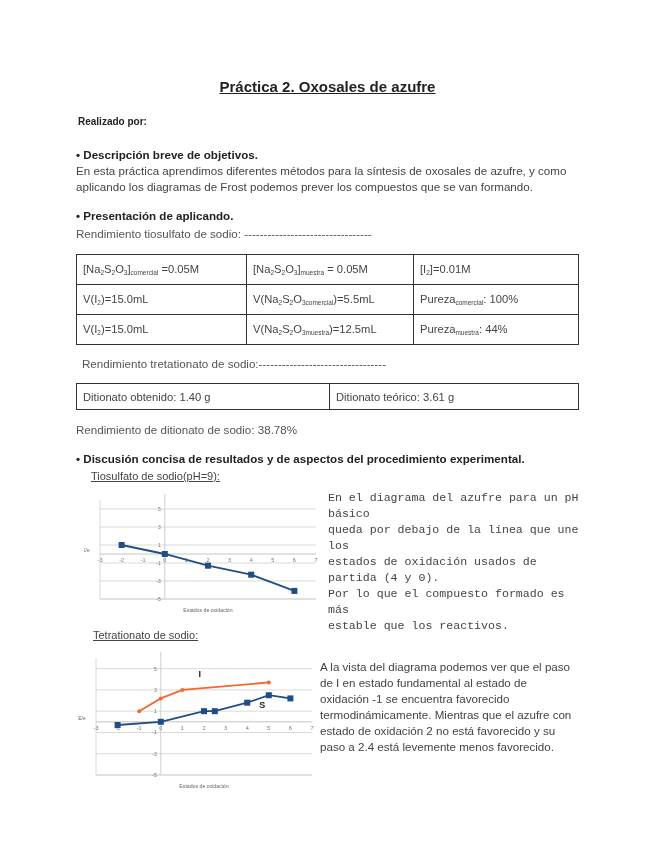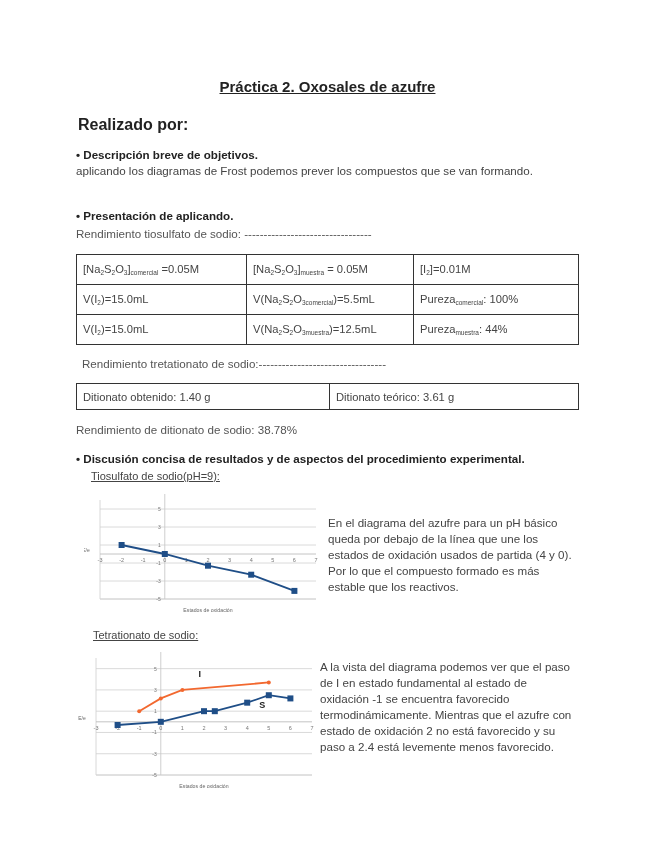--- a/index.html
+++ b/index.html
@@ -3,21 +3,21 @@
 <meta charset="utf-8">
 <style>
   html, body { margin:0; padding:0; background:#ffffff; }
   body { width:655px; height:848px; position:relative; overflow:hidden;
          font-family:"Liberation Sans", sans-serif; color:#404040; }
   .abs { position:absolute; }
   .title { left:0; width:655px; top:78px; text-align:center; font-size:15px; font-weight:bold;
            color:#222; }
   .title span { text-decoration:underline; }
   .bold { font-weight:bold; color:#222; }
-  .h-realizado { left:78px; top:116px; font-size:16px; }
+  .h-realizado { left:78px; top:116px; font-size:10px; }
   .bullet { left:76px; font-size:11.6px; }
   .para { left:76px; font-size:11.6px; line-height:16px; width:510px; color:#444; }
   .line { font-size:11.6px; color:#555; }
   table.grid { position:absolute; border-collapse:collapse; font-size:11.2px; color:#444; }
   table.grid td { border:1.2px solid #333; padding:0 6px; height:29px; vertical-align:middle; white-space:nowrap; }
   sub { font-size:6.5px; vertical-align:-2px; }
   .sublabel { font-size:11px; color:#444; text-decoration:underline; }
   .side-para { font-size:11.6px; line-height:16px; color:#444; }
   .justify { text-align:justify; text-align-last:left; }
   .chart-frame { position:absolute; background:#fff; }
@@ -25,20 +25,21 @@
 </style>
 </head>
 <body>
 
 <div class="abs title"><span>Práctica 2. Oxosales de azufre</span></div>
 
 <div class="abs bold h-realizado">Realizado por:</div>
 
 <div class="abs bold bullet" style="top:148px;">• Descripción breve de objetivos.</div>
 <div class="abs para" style="top:163px;">
+  <div>En esta práctica aprendimos diferentes métodos para la síntesis de oxosales de azufre, y como</div>
   <div>aplicando los diagramas de Frost podemos prever los compuestos que se van formando.</div>
 </div>
 
 <div class="abs bold bullet" style="top:209px;">• Presentación de aplicando.</div>
 <div class="abs line" style="left:76px; top:227px;">Rendimiento tiosulfato de sodio: ---------------------------------</div>
 
 <table class="grid" style="left:76px; top:254px; width:503px;">
   <tbody id="table1-body">
       <tr>
         <td style="width: 157px;"><span>[Na</span><sub>2</sub><span>S</span><sub>2</sub><span>O</span><sub>3</sub><span>]</span><sub>comercial</sub><span> =0.05M</span></td>
@@ -108,21 +109,21 @@
       <text x="124" y="126" font-size="5.2" text-anchor="middle" fill="#666">Estados de oxidación</text>
       <polyline points="37.6,59 80.8,68 124,79.69999999999999 167.2,88.7 210.4,104.89999999999999" fill="none" stroke="#1f4e87" stroke-width="1.8"></polyline>
       <rect x="34.6" y="56" width="6" height="6" fill="#1f4e87"></rect>
       <rect x="77.8" y="65" width="6" height="6" fill="#1f4e87"></rect>
       <rect x="121" y="76.69999999999999" width="6" height="6" fill="#1f4e87"></rect>
       <rect x="164.2" y="85.7" width="6" height="6" fill="#1f4e87"></rect>
       <rect x="207.4" y="101.89999999999999" width="6" height="6" fill="#1f4e87"></rect>
     </svg>
 </div>
 
-<div class="abs side-para" style="left:328px; top:515px; width:262px;" id="para1">
+<div class="abs side-para" style="left:328px; top:490px; width:262px;font-family:Liberation Mono, monospace;" id="para1">
     <div>En el diagrama del azufre para un pH básico</div>
     <div>queda por debajo de la línea que une los</div>
     <div>estados de oxidación usados de partida (4 y 0).</div>
     <div>Por lo que el compuesto formado  es  más</div>
     <div>estable que los reactivos.</div>
   </div>
 
 <div class="abs sublabel" style="left:93px; top:629px;">Tetrationato de sodio:</div>
 
 <div class="chart-frame" style="left:78px; top:650px; width:240px; height:142px;">

